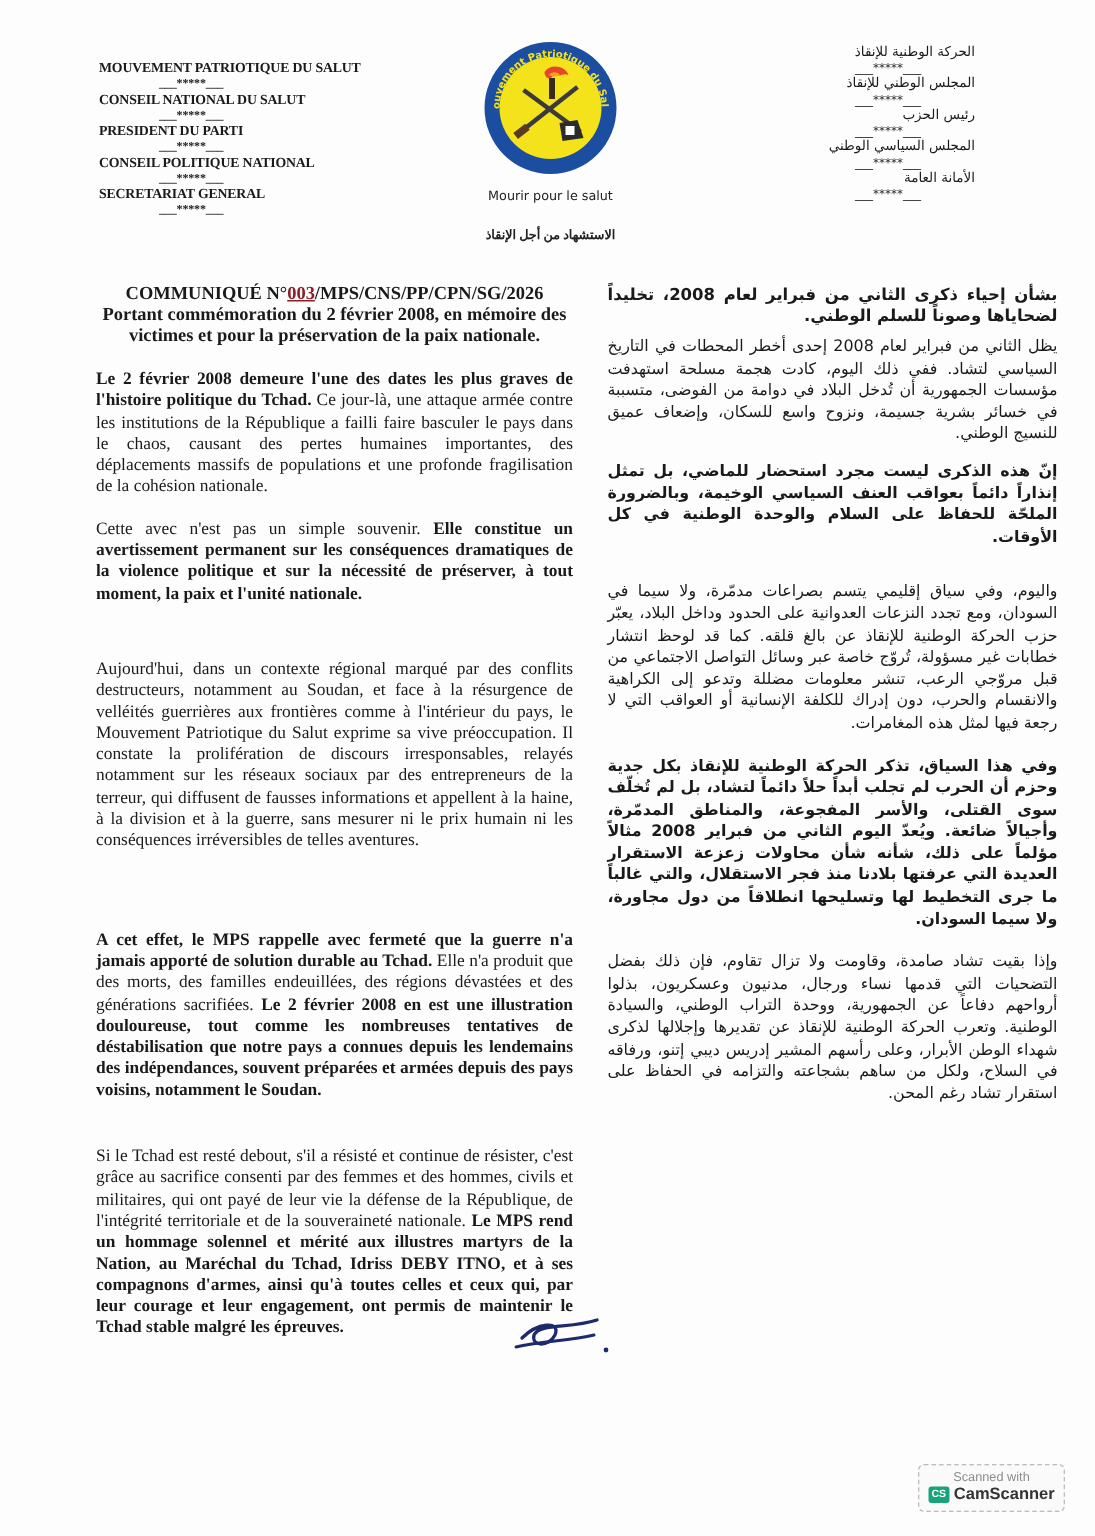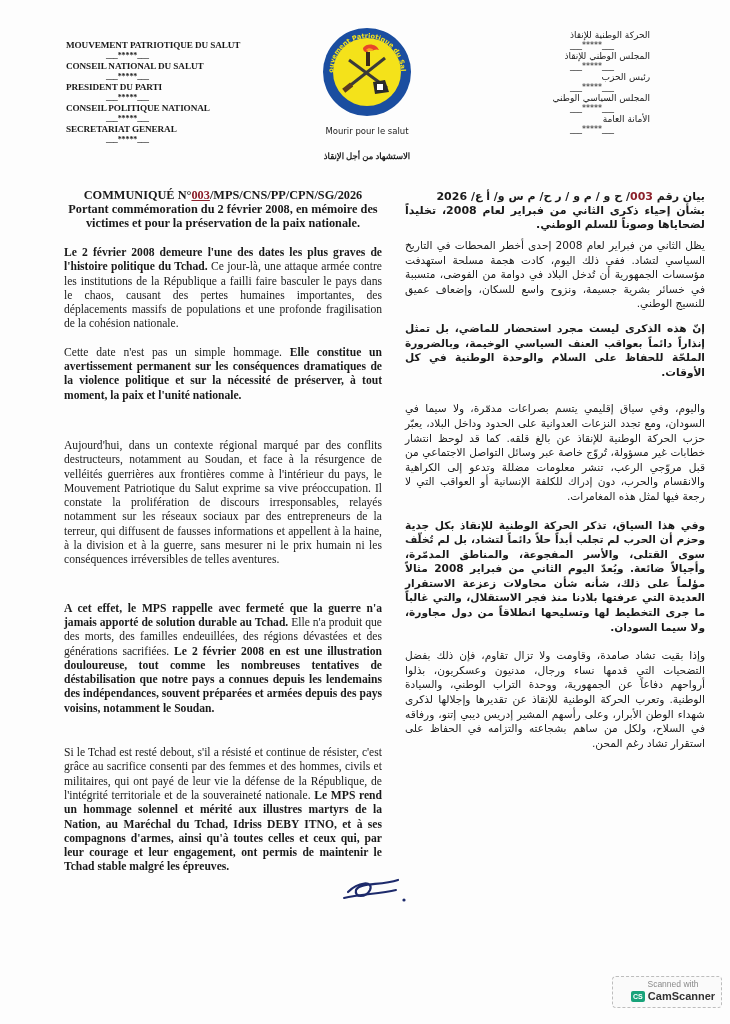--- a/index.html
+++ b/index.html
@@ -71,21 +71,21 @@
   p { margin: 0; }
   .b { font-weight: bold; }
 
   .signature {
     position: absolute; left: 340px; top: 868px; width: 80px; height: 40px;
   }
 
   .camscanner {
     position: absolute; left: 612px; top: 976px; width: 96px; height: 30px;
     border: 1px dashed #bdbdbd; border-radius: 4px; background: #fafafa;
-    font-family: "Liberation Sans", sans-serif; text-align: center; padding-left: 12px;
+    font-family: "Liberation Sans", sans-serif; text-align: center;
   }
   .cs-top { font-size: 8.5px; color: #8a8a8a; margin-top: 2px; }
   .cs-row { display: flex; align-items: center; justify-content: center; gap: 3px; margin-top: 1px; }
   .cs-badge {
     width: 14px; height: 11px; background: #18a37a; color: #fff; border-radius: 2px;
     font-size: 7px; font-weight: bold; line-height: 11px;
   }
   .cs-name { font-size: 11px; font-weight: bold; color: #333; }
 </style>
 </head>
@@ -153,35 +153,32 @@
   <div class="col-fr">
     <div class="title-fr">
       <span>COMMUNIQUÉ N°</span><span class="num">003</span><span>/MPS/CNS/PP/CPN/SG/2026</span>
     </div>
     <div class="subtitle-fr">Portant commémoration du 2 février 2008, en mémoire des victimes et pour la préservation de la paix nationale.</div>
 
     <p style="margin-top:16px">
       <span class="b">Le 2 février 2008 demeure l'une des dates les plus graves de l'histoire politique du Tchad.</span><span> Ce jour-là, une attaque armée contre les institutions de la République a failli faire basculer le pays dans le chaos, causant des pertes humaines importantes, des déplacements massifs de populations et une profonde fragilisation de la cohésion nationale.</span>
     </p>
     <p style="margin-top:14px">
-      <span>Cette date n'est pas un simple hommage. </span><span class="b">Elle constitue un avertissement permanent sur les conséquences dramatiques de la violence politique et sur la nécessité de préserver, à tout moment, la paix et l'unité nationale.</span>
+      <span>Cette avec n'est pas un simple souvenir. </span><span class="b">Elle constitue un avertissement permanent sur les conséquences dramatiques de la violence politique et sur la nécessité de préserver, à tout moment, la paix et l'unité nationale.</span>
     </p>
     <p style="margin-top:36px">Aujourd'hui, dans un contexte régional marqué par des conflits destructeurs, notamment au Soudan, et face à la résurgence de velléités guerrières aux frontières comme à l'intérieur du pays, le Mouvement Patriotique du Salut exprime sa vive préoccupation. Il constate la prolifération de discours irresponsables, relayés notamment sur les réseaux sociaux par des entrepreneurs de la terreur, qui diffusent de fausses informations et appellent à la haine, à la division et à la guerre, sans mesurer ni le prix humain ni les conséquences irréversibles de telles aventures.</p>
-    <p style="margin-top:34px">
+    <p style="margin-top:52px">
       <span class="b">A cet effet, le MPS rappelle avec fermeté que la guerre n'a jamais apporté de solution durable au Tchad.</span><span> Elle n'a produit que des morts, des familles endeuillées, des régions dévastées et des générations sacrifiées. </span><span class="b">Le 2 février 2008 en est une illustration douloureuse, tout comme les nombreuses tentatives de déstabilisation que notre pays a connues depuis les lendemains des indépendances, souvent préparées et armées depuis des pays voisins, notamment le Soudan.</span>
     </p>
     <p style="margin-top:30px">
       <span>Si le Tchad est resté debout, s'il a résisté et continue de résister, c'est grâce au sacrifice consenti par des femmes et des hommes, civils et militaires, qui ont payé de leur vie la défense de la République, de l'intégrité territoriale et de la souveraineté nationale. </span><span class="b">Le MPS rend un hommage solennel et mérité aux illustres martyrs de la Nation, au Maréchal du Tchad, Idriss DEBY ITNO, et à ses compagnons d'armes, ainsi qu'à toutes celles et ceux qui, par leur courage et leur engagement, ont permis de maintenir le Tchad stable malgré les épreuves.</span>
     </p>
   </div>
 
   <div class="col-ar">
-    <div class="title-ar">
-      <span>بيان رقم </span><span class="num">003</span><span>/ ح و / م و / ر ح/ م س و/ أ ع/ 2026</span>
-    </div>
     <div class="title-ar">بشأن إحياء ذكرى الثاني من فبراير لعام 2008، تخليداً لضحاياها وصوناً للسلم الوطني.</div>
 
     <p style="margin-top:6px">يظل الثاني من فبراير لعام 2008 إحدى أخطر المحطات في التاريخ السياسي لتشاد. ففي ذلك اليوم، كادت هجمة مسلحة استهدفت مؤسسات الجمهورية أن تُدخل البلاد في دوامة من الفوضى، متسببة في خسائر بشرية جسيمة، ونزوح واسع للسكان، وإضعاف عميق للنسيج الوطني.</p>
     <p style="margin-top:10px" class="b">إنّ هذه الذكرى ليست مجرد استحضار للماضي، بل تمثل إنذاراً دائماً بعواقب العنف السياسي الوخيمة، وبالضرورة الملحّة للحفاظ على السلام والوحدة الوطنية في كل الأوقات.</p>
     <p style="margin-top:22px">واليوم، وفي سياق إقليمي يتسم بصراعات مدمّرة، ولا سيما في السودان، ومع تجدد النزعات العدوانية على الحدود وداخل البلاد، يعبّر حزب الحركة الوطنية للإنقاذ عن بالغ قلقه. كما قد لوحظ انتشار خطابات غير مسؤولة، تُروّج خاصة عبر وسائل التواصل الاجتماعي من قبل مروّجي الرعب، تنشر معلومات مضللة وتدعو إلى الكراهية والانقسام والحرب، دون إدراك للكلفة الإنسانية أو العواقب التي لا رجعة فيها لمثل هذه المغامرات.</p>
     <p style="margin-top:14px" class="b">وفي هذا السياق، تذكر الحركة الوطنية للإنقاذ بكل جدية وحزم أن الحرب لم تجلب أبداً حلاً دائماً لتشاد، بل لم تُخلّف سوى القتلى، والأسر المفجوعة، والمناطق المدمّرة، وأجيالاً ضائعة. ويُعدّ اليوم الثاني من فبراير 2008 مثالاً مؤلماً على ذلك، شأنه شأن محاولات زعزعة الاستقرار العديدة التي عرفتها بلادنا منذ فجر الاستقلال، والتي غالباً ما جرى التخطيط لها وتسليحها انطلاقاً من دول مجاورة، ولا سيما السودان.</p>
     <p style="margin-top:14px">وإذا بقيت تشاد صامدة، وقاومت ولا تزال تقاوم، فإن ذلك بفضل التضحيات التي قدمها نساء ورجال، مدنيون وعسكريون، بذلوا أرواحهم دفاعاً عن الجمهورية، ووحدة التراب الوطني، والسيادة الوطنية. وتعرب الحركة الوطنية للإنقاذ عن تقديرها وإجلالها لذكرى شهداء الوطن الأبرار، وعلى رأسهم المشير إدريس ديبي إتنو، ورفاقه في السلاح، ولكل من ساهم بشجاعته والتزامه في الحفاظ على استقرار تشاد رغم المحن.</p>
   </div>
 
   <svg class="signature" viewBox="0 0 80 40">

